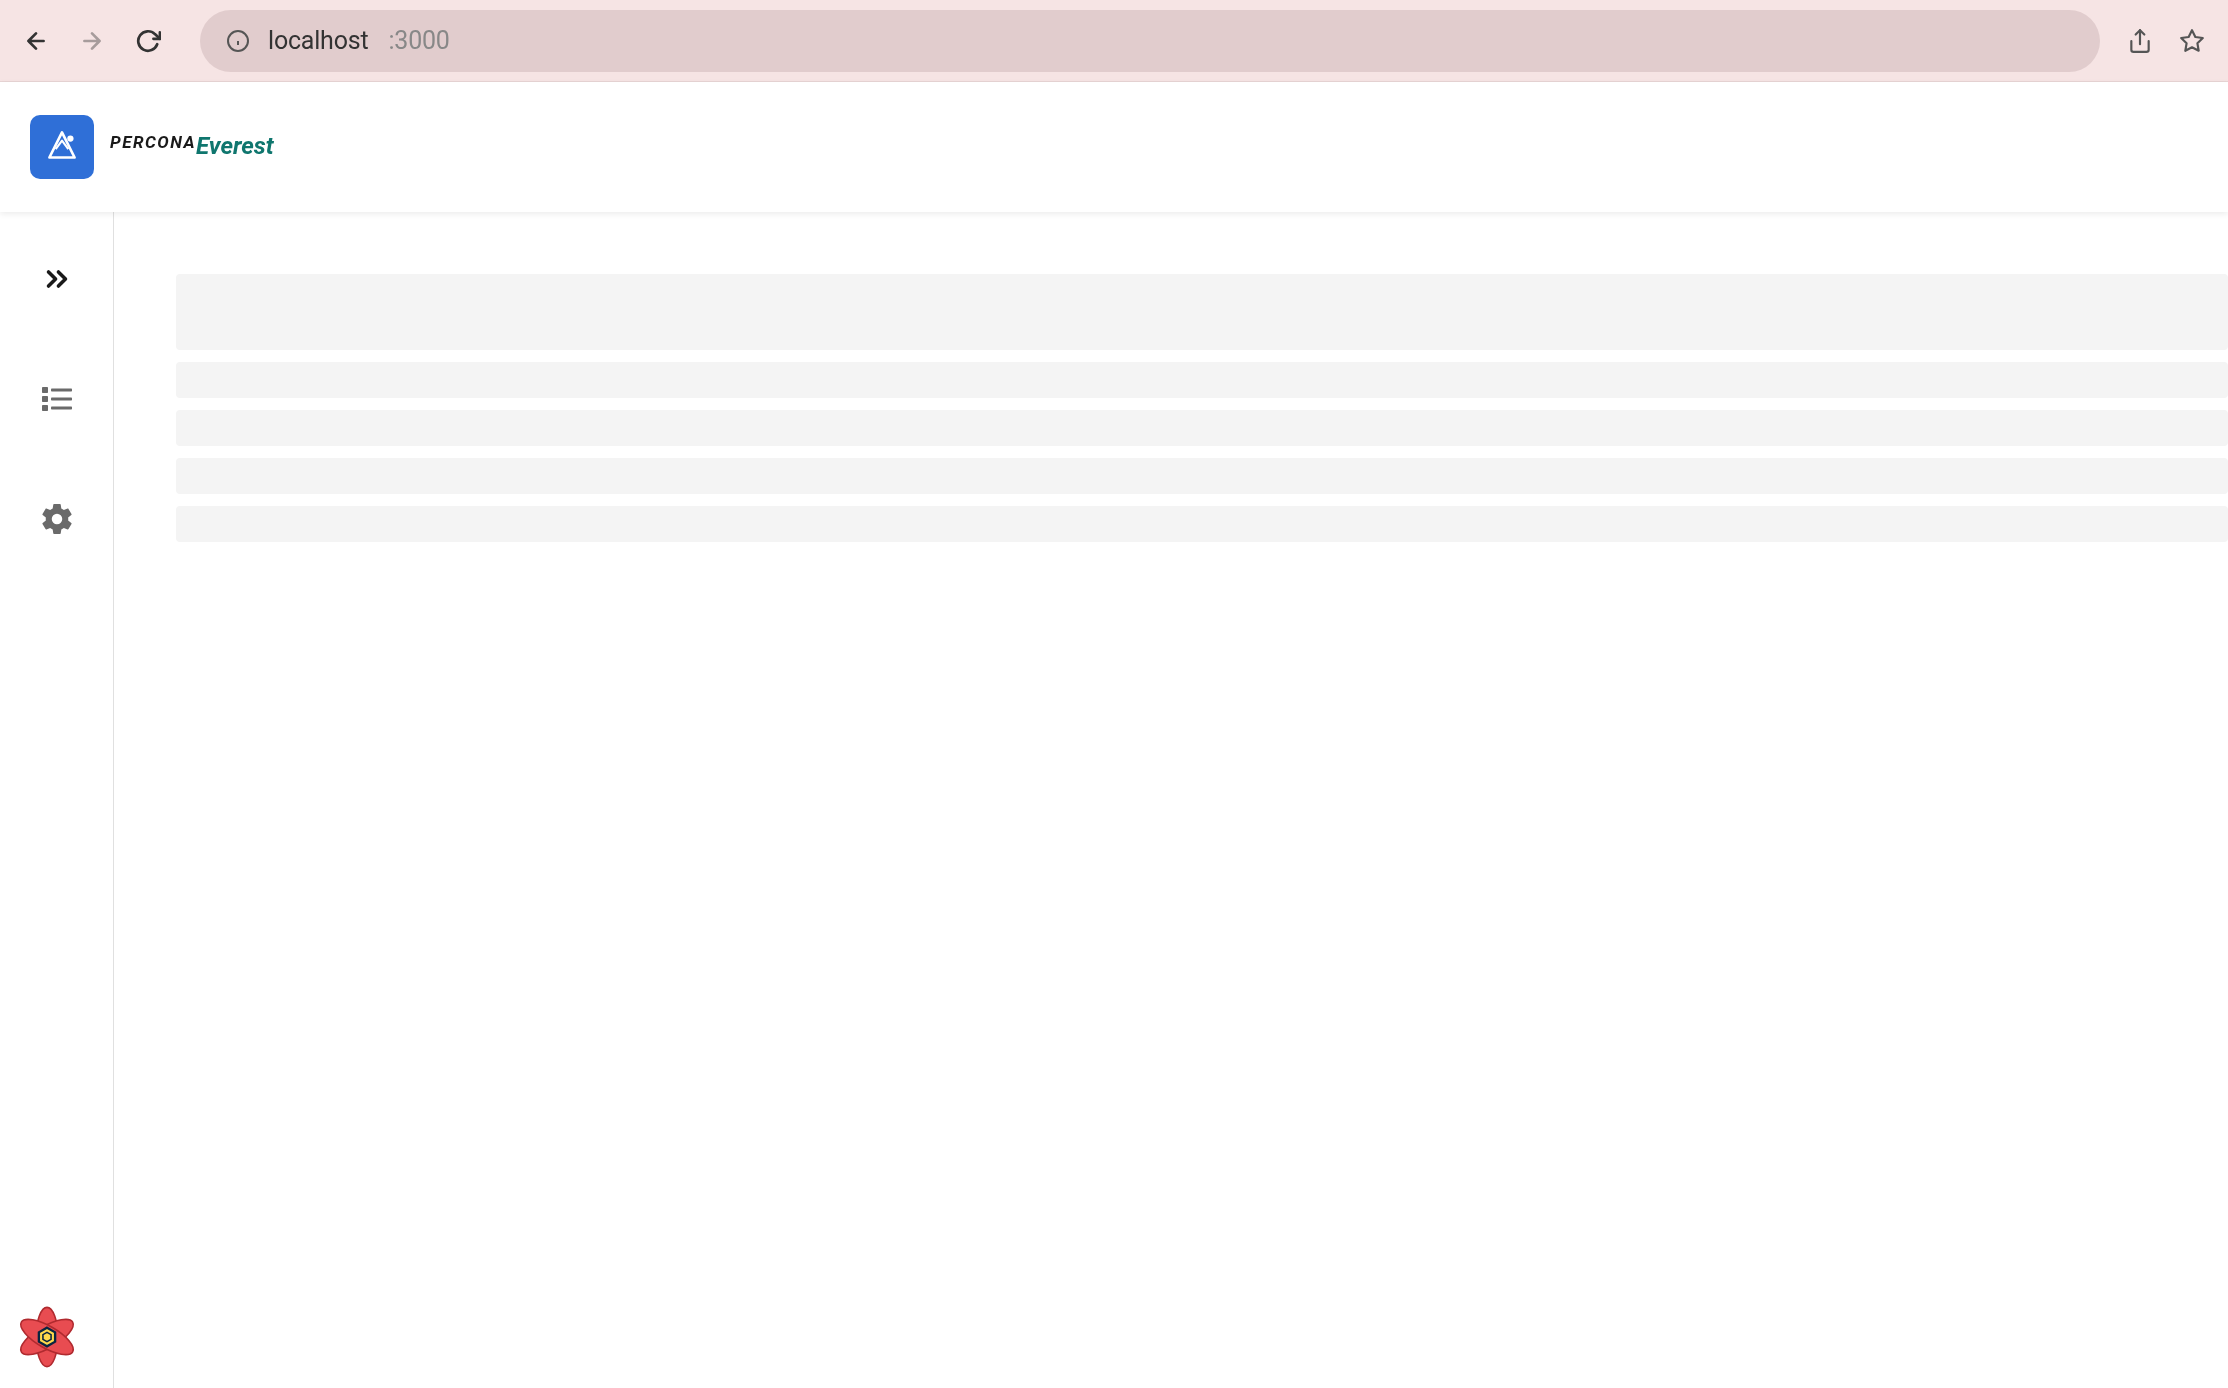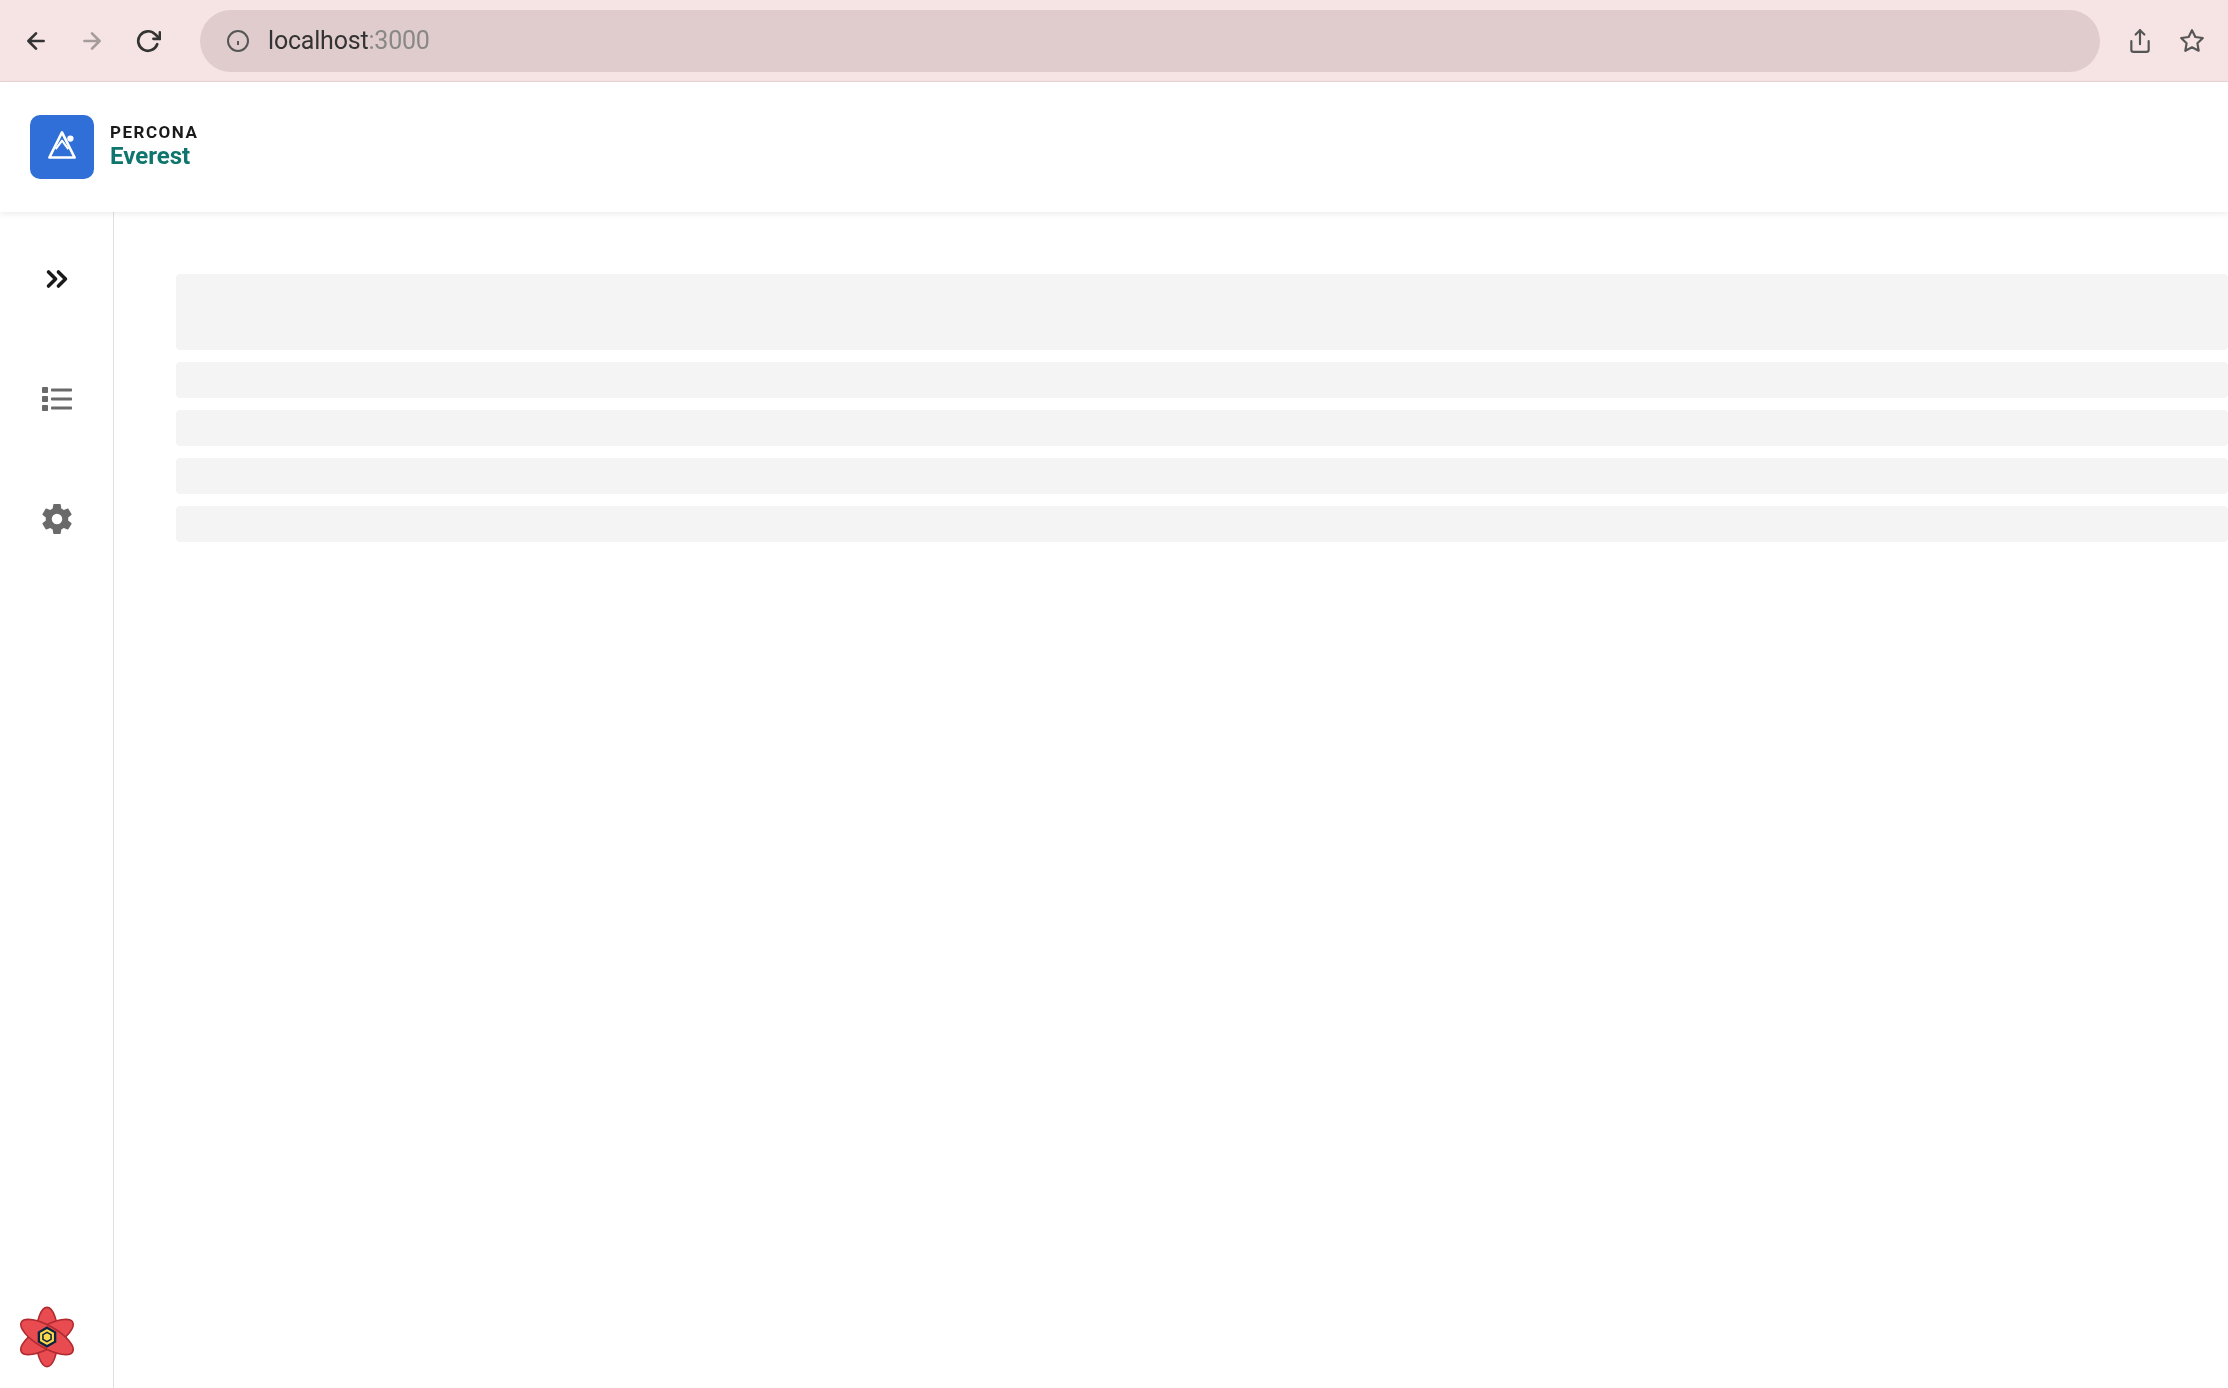--- a/index.html
+++ b/index.html
@@ -73,20 +73,21 @@
     }
     
     .url-text {
       font-size: 25px;
       color: #333;
       letter-spacing: -0.2px;
     }
     
     .url-port {
       color: #888;
+      margin-left: 20px;
     }
     
     .right-icons {
       display: flex;
       align-items: center;
       gap: 24px;
       padding-right: 10px;
       padding-left: 10px;
     }
     
@@ -122,22 +123,23 @@
       height: 64px;
       background: #2F6FD7;
       border-radius: 10px;
       display: flex;
       align-items: center;
       justify-content: center;
     }
     
     .logo-text {
       display: flex;
-      flex-direction: column;
+      flex-direction: row;
       line-height: 1.15;
+      font-style: italic;
     }
     
     .logo-brand {
       font-size: 17px;
       font-weight: 700;
       letter-spacing: 1.5px;
       color: #1a1a1a;
     }
     
     .logo-product {

